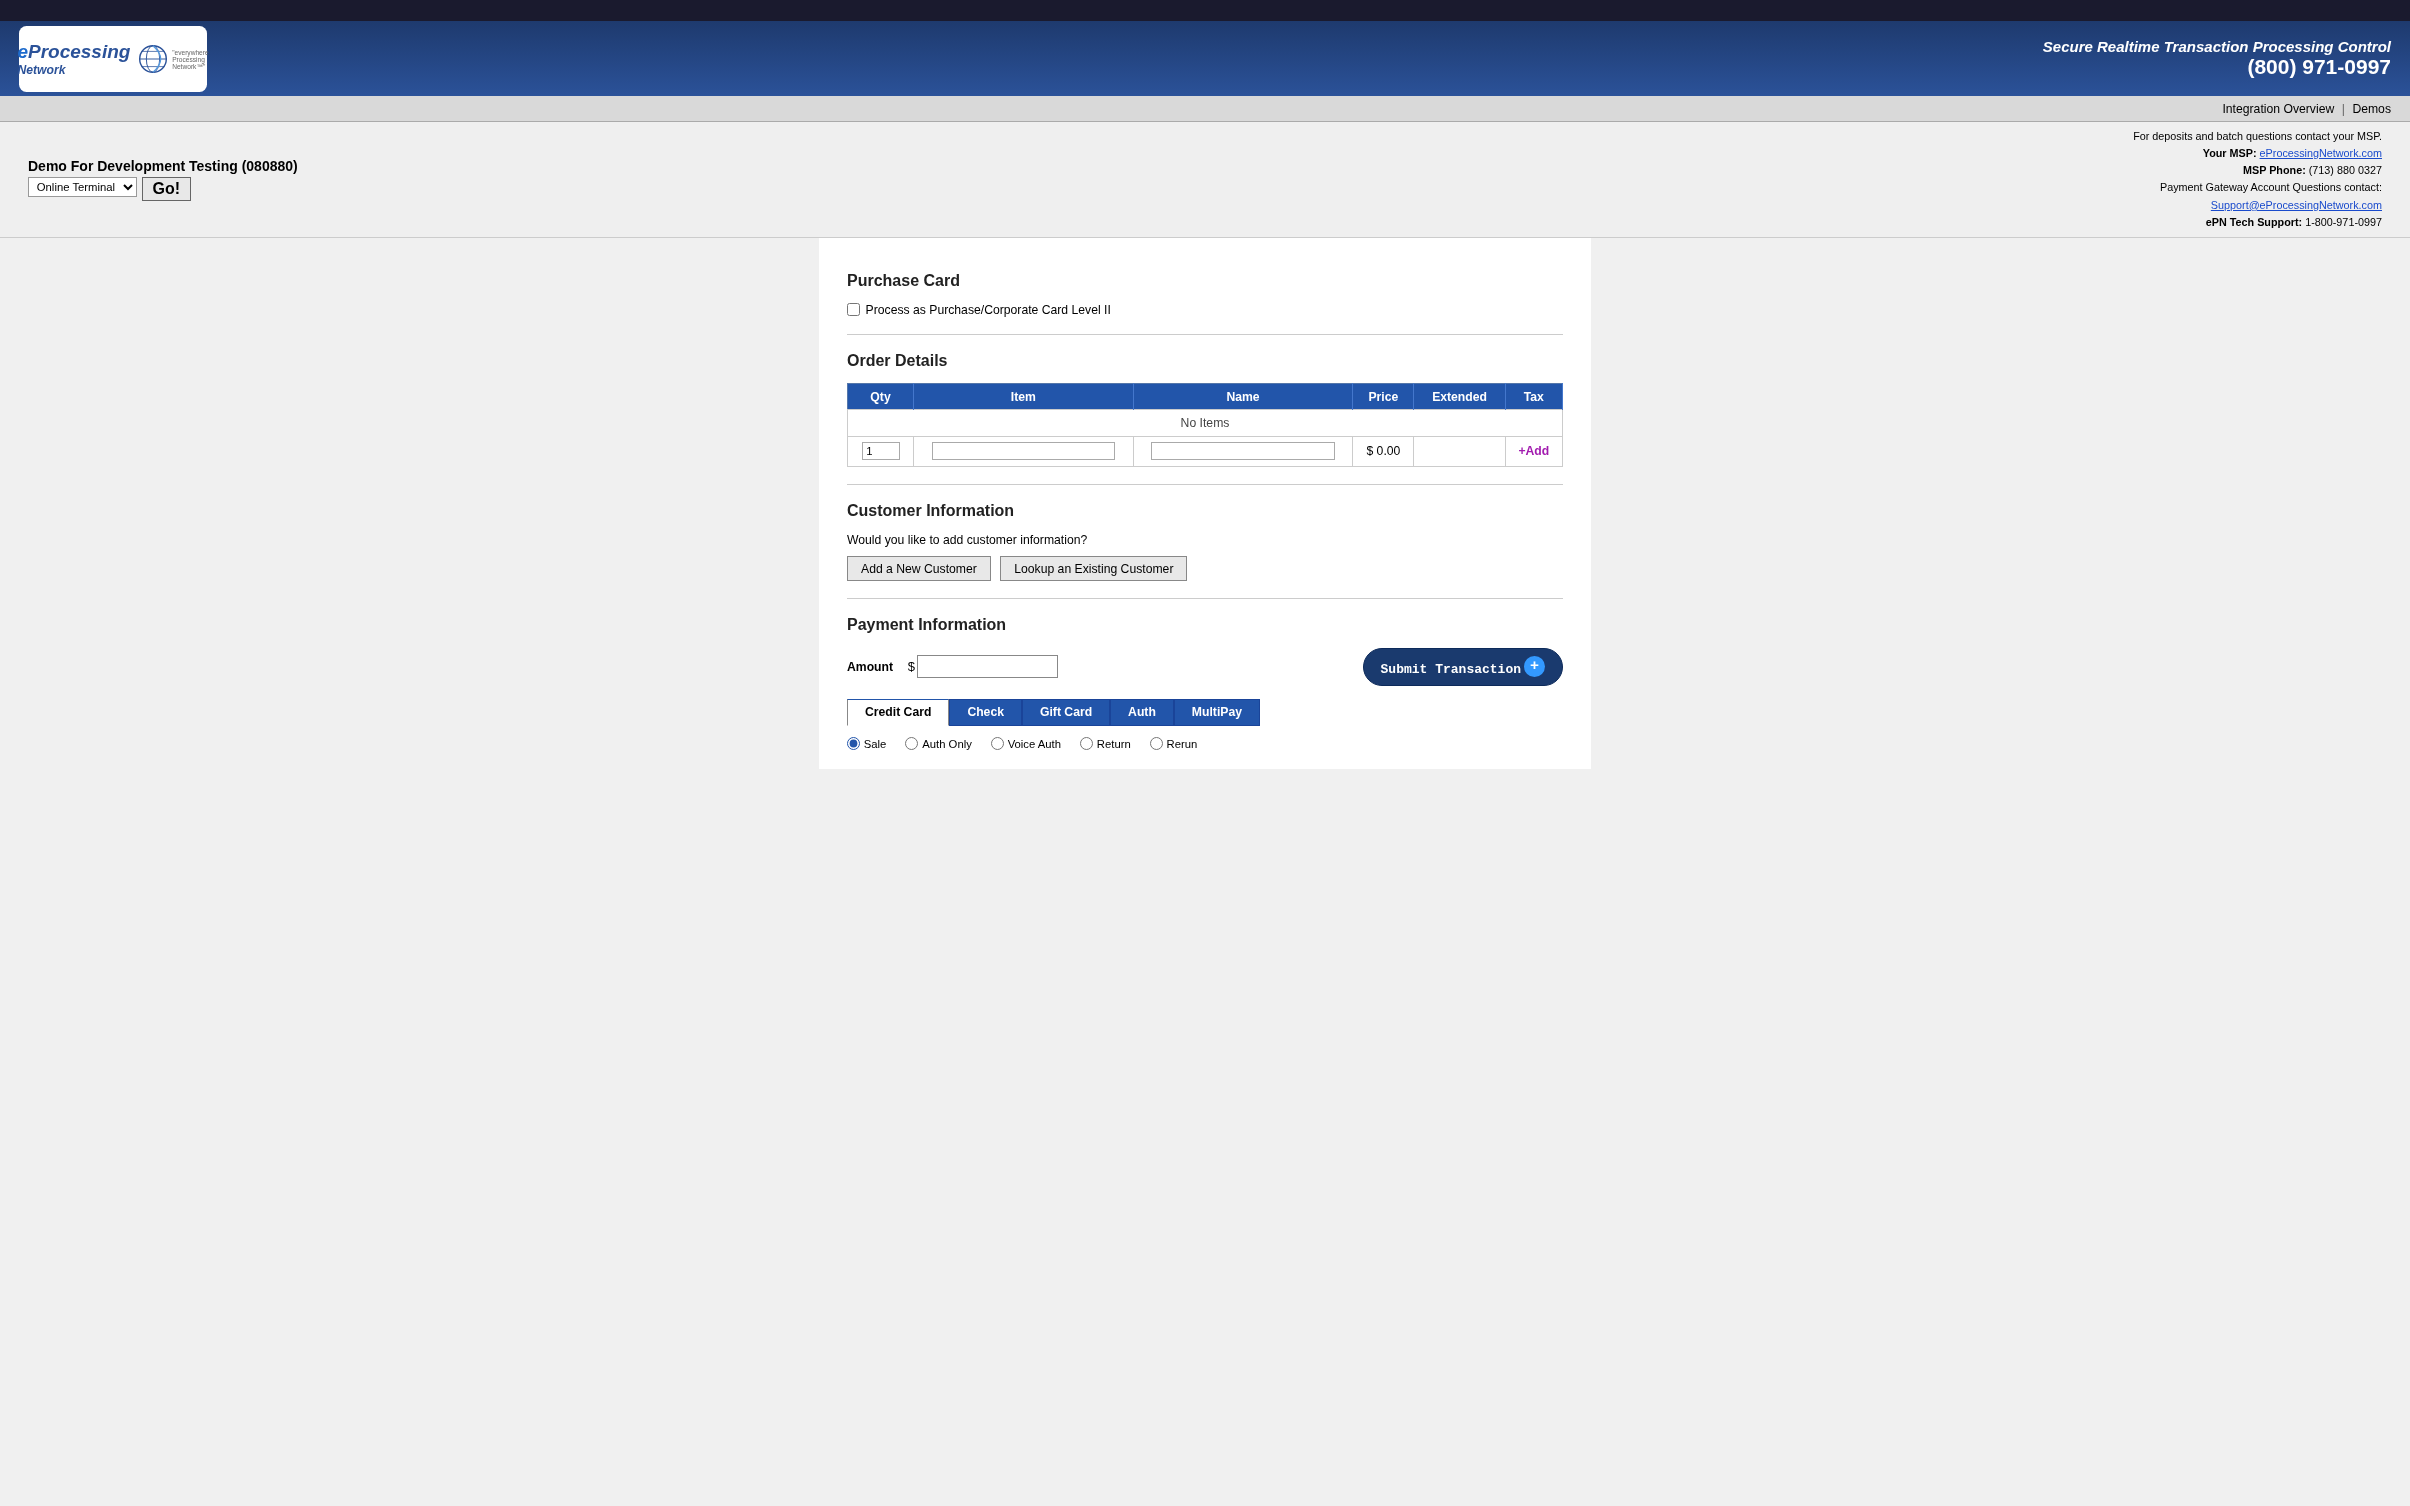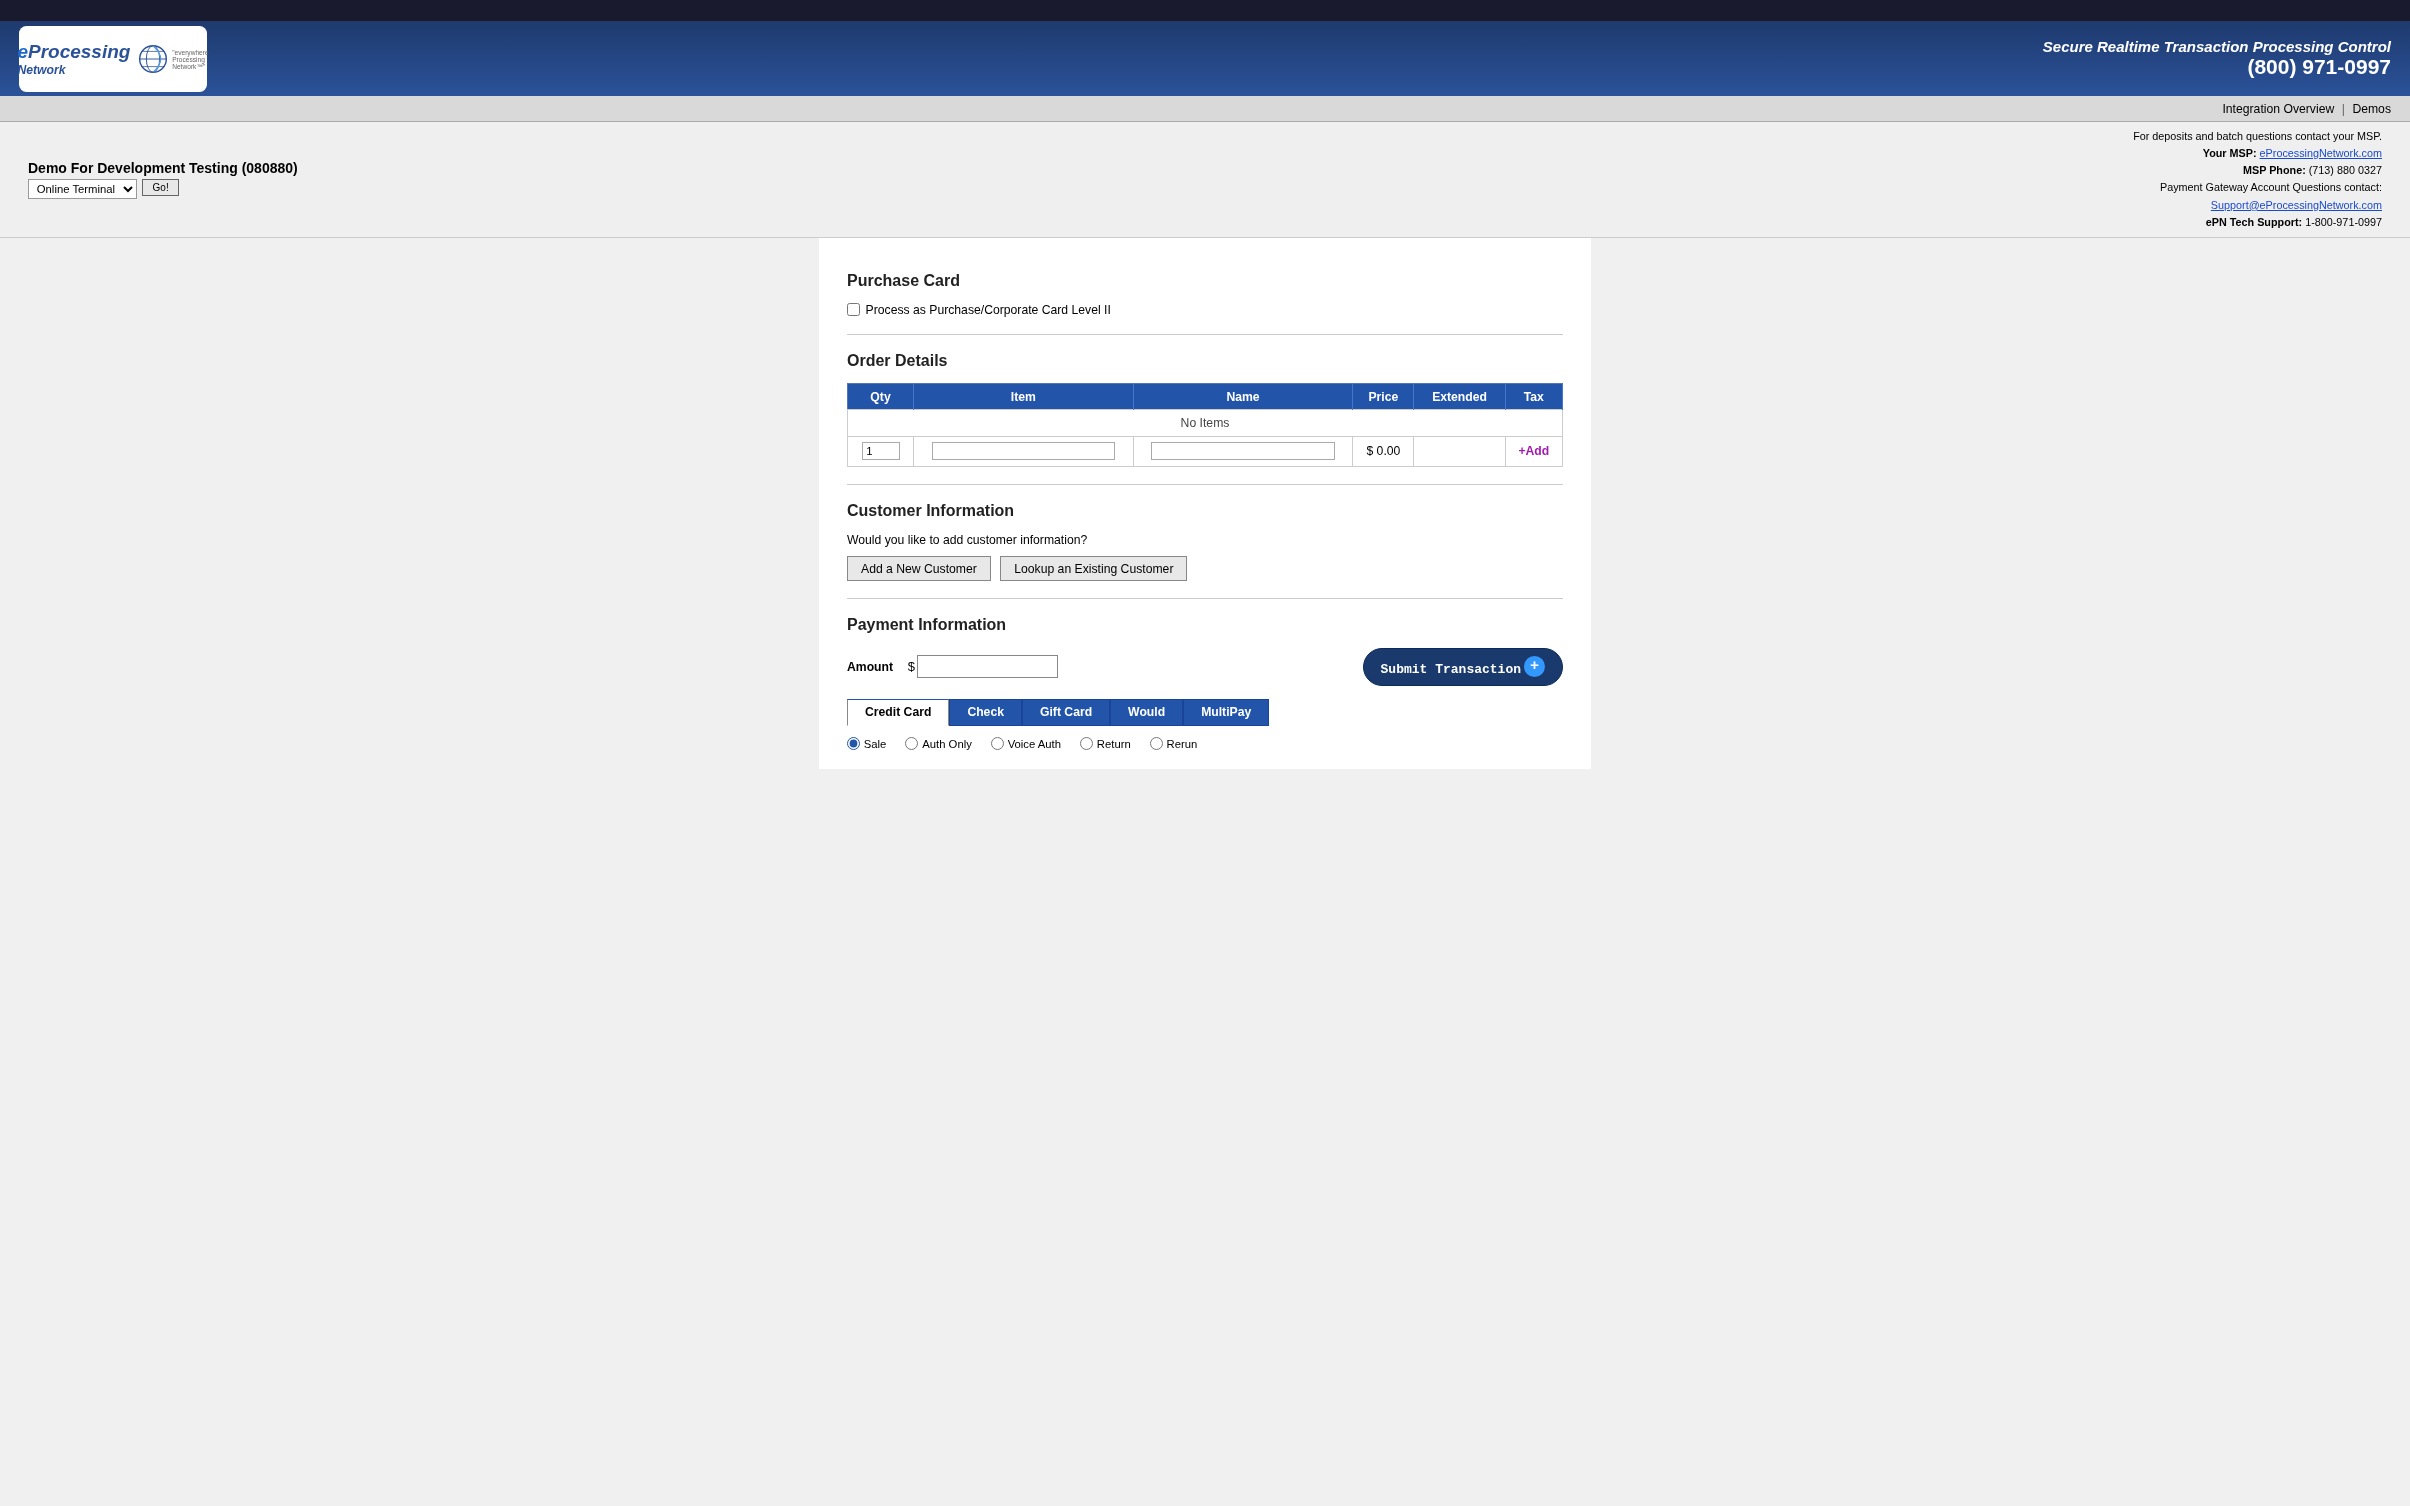--- a/index.html
+++ b/index.html
@@ -75,25 +75,25 @@
     .merchant-name { font-size: 14px; font-weight: bold; }
     .terminal-row { margin-top: 3.8px; display: flex; align-items: flex-start; gap: 5.6px; }
     .terminal-select {
       padding: 1.9px 3.8px;
       font-size: 11.3px;
       border: 0.9px solid #999;
       background: white;
     }
     .go-btn {
       padding: 1.9px 9.4px;
-      font-size: 10px;
+      font-size: 16px;
       background: #e8e8e8;
       border: 0.9px solid #666;
       cursor: pointer;
-      font-weight: normal;
+      font-weight: bold;
     }
     .contact-section { font-size: 10.8px; text-align: right; line-height: 1.6; }
     .contact-section a { color: #1a4bcc; text-decoration: underline; }
 
     
     .main-content {
       background: white;
       max-width: 772px;
       margin: 0 auto;
       padding: 19px 28px;
@@ -411,21 +411,21 @@
       <button class="submit-btn">
         <span>Submit Transaction</span>
         <span class="plus-circle">+</span>
       </button>
     </div>
 
     <div class="payment-tabs">
       <button class="pay-tab active">Credit Card</button>
       <button class="pay-tab blue">Check</button>
       <button class="pay-tab blue">Gift Card</button>
-      <button class="pay-tab blue">Would</button>
+      <button class="pay-tab blue">Auth</button>
       <button class="pay-tab blue">MultiPay</button>
     </div>
 
     <div class="radio-row">
       <div class="radio-item">
         <input type="radio" name="txtype" value="sale" checked="" style="">
         <label>Sale</label>
       </div>
       <div class="radio-item">
         <input type="radio" name="txtype" value="auth" style="">

